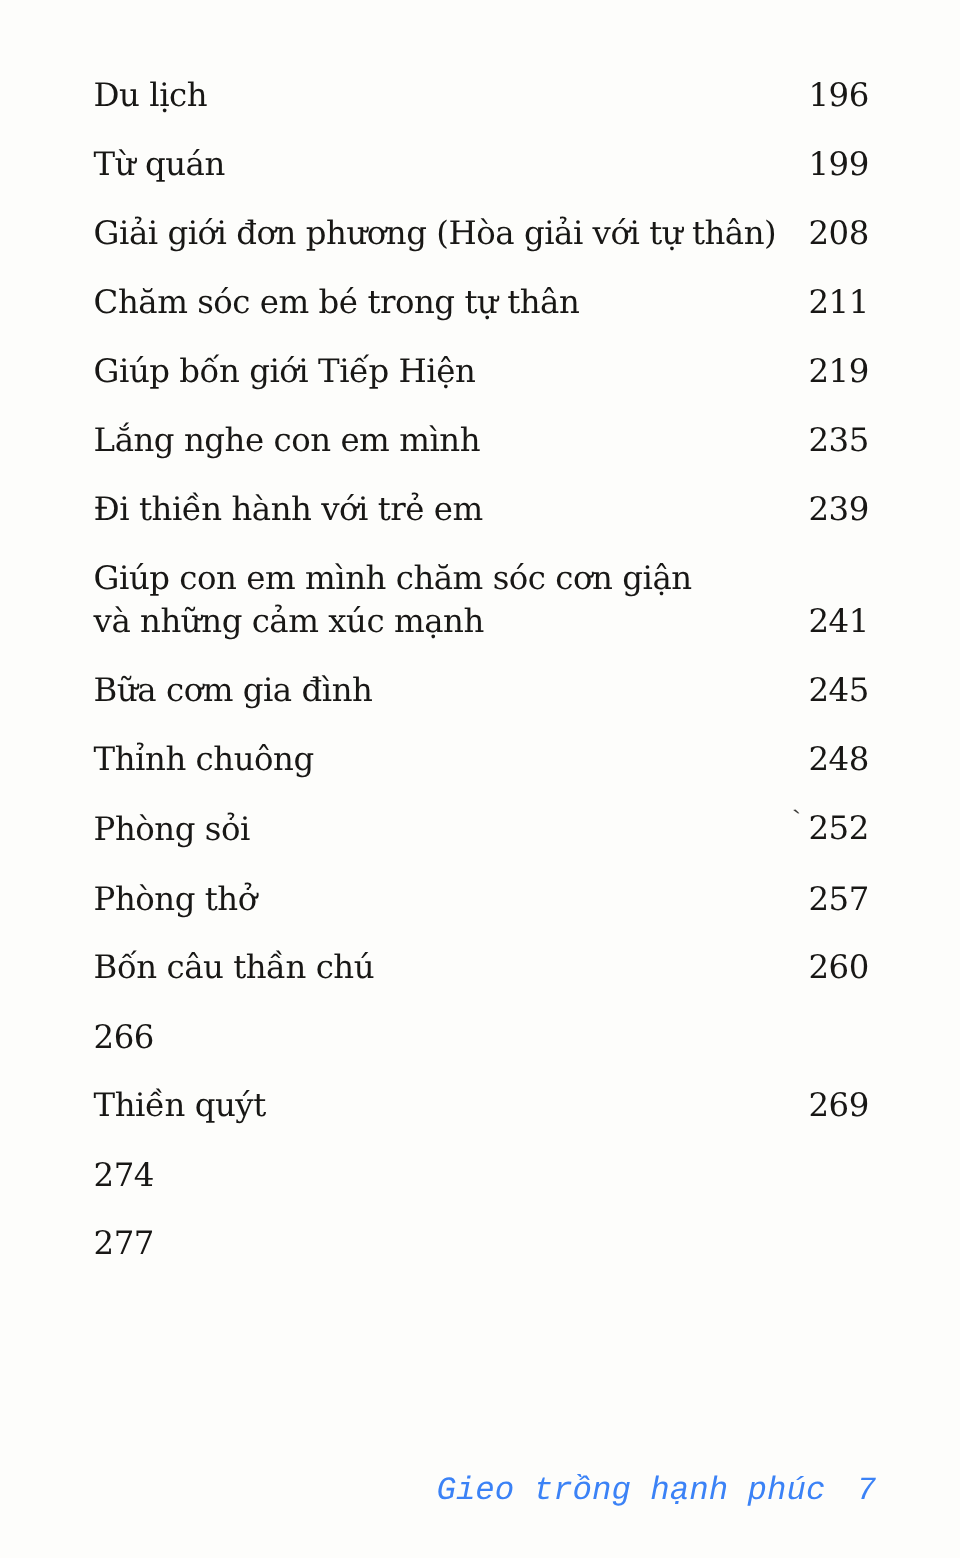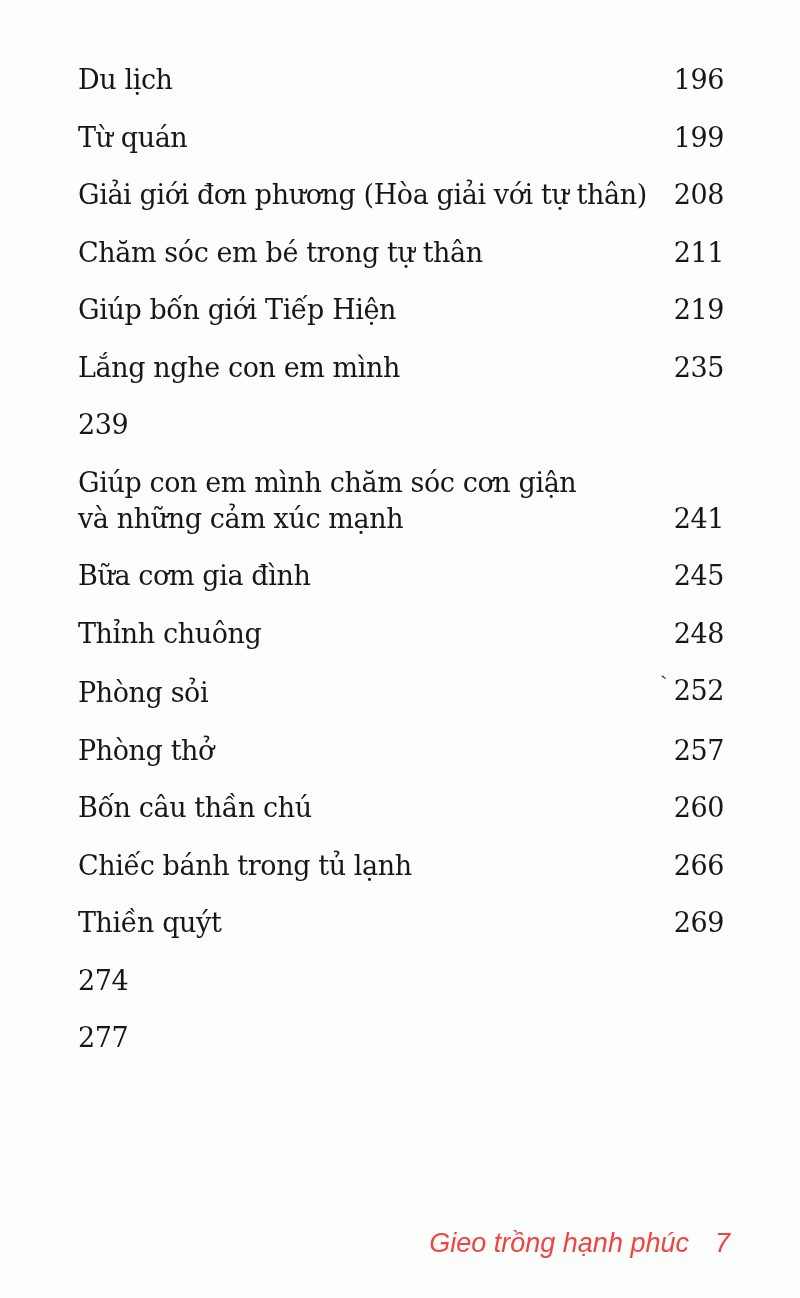--- a/index.html
+++ b/index.html
@@ -51,24 +51,24 @@
     margin-right: 1px;
     color: #3a3936;
   }
 
   .footer {
     position: absolute;
     top: 1228px;
     right: 70px;
     display: flex;
     align-items: baseline;
-    font-family: Liberation Sans, sans-serif;
+    font-family: Liberation Mono, monospace;
     font-style: italic;
     font-size: 27px;
-    color: #ef4444;
+    color: #3b82f6;
   }
 
   .footer .footer-page {
     font-style: italic;
     margin-left: 26px;
   }
 </style>
 </head>
 <body>
 
@@ -99,20 +99,21 @@
       <span class="toc-title">Giúp bốn giới Tiếp Hiện</span>
       <span class="toc-page">219</span>
     </div>
 
     <div class="toc-row">
       <span class="toc-title">Lắng nghe con em mình</span>
       <span class="toc-page">235</span>
     </div>
 
     <div class="toc-row">
+      <span class="toc-title">Đi thiền hành với trẻ em</span>
       <span class="toc-page">239</span>
     </div>
 
     <div class="toc-row">
       <span class="toc-title">Giúp con em mình chăm sóc cơn giận
 và những cảm xúc mạnh</span>
       <span class="toc-page">241</span>
     </div>
 
     <div class="toc-row">
@@ -134,21 +135,20 @@
       <span class="toc-title">Phòng thở</span>
       <span class="toc-page">257</span>
     </div>
 
     <div class="toc-row">
       <span class="toc-title">Bốn câu thần chú</span>
       <span class="toc-page">260</span>
     </div>
 
     <div class="toc-row">
-      <span class="toc-title">Chiếc bánh trong tủ lạnh</span>
       <span class="toc-page">266</span>
     </div>
 
     <div class="toc-row">
       <span class="toc-title">Thiền quýt</span>
       <span class="toc-page">269</span>
     </div>
 
 
     <div class="toc-row">

